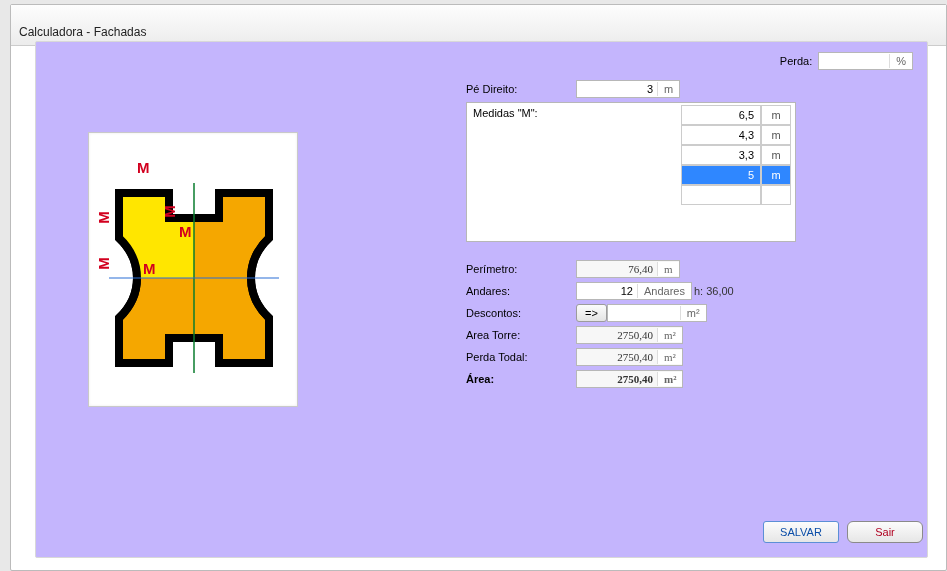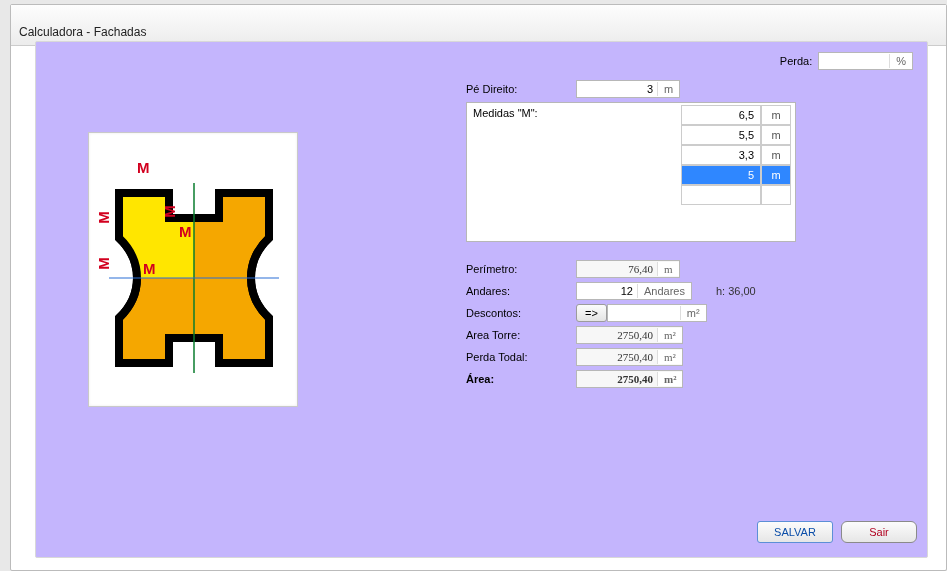--- a/index.html
+++ b/index.html
@@ -140,37 +140,37 @@
       border: 1px solid #9c9c9c;
       background: linear-gradient(#fcfcfc,#e4e4e4);
       border-radius: 3px;
       height: 18px;
       padding: 0 8px;
       font-size: 11px;
       cursor: pointer;
     }
     .bottom-btns {
       position: absolute;
-      bottom: 14px; right: 10px;
+      bottom: 14px; right: 4px;
       display: flex;
       gap: 8px;
     }
     .win-btn {
       min-width: 76px;
       height: 22px;
       border: 1px solid #8a8a8a;
       border-radius: 3px;
       background: linear-gradient(#fcfcfc,#e6e6e6);
       font-size: 11px;
       cursor: pointer;
     }
     .win-btn.primary { color: #0a4da8; border-color: #5c8fd6; }
     .win-btn.danger { color: #b00020; border-radius: 6px; }
     .bold { font-weight: bold; }
-    .andares-extra { margin-left: 24px; color: #333; }
+    .andares-extra { margin-left: 2px; color: #333; }
   </style>
 </head>
 <body>
 
 <div class="outer">
   <div class="titlebar">Calculadora - Fachadas</div>
 
   <div class="workarea">
 
     <div class="perda-row">
@@ -221,21 +221,21 @@
       </div>
 
       <div class="medidas-box">
         <div class="medidas-label">Medidas "M":</div>
         <div class="medidas-table">
           <div class="trow">
             <div class="cell cval">6,5</div>
             <div class="cell cunit">m</div>
           </div>
           <div class="trow">
-            <div class="cell cval">5,5</div>
+            <div class="cell cval">4,3</div>
             <div class="cell cunit">m</div>
           </div>
           <div class="trow">
             <div class="cell cval">3,3</div>
             <div class="cell cunit">m</div>
           </div>
           <div class="trow selected">
             <div class="cell cval">5</div>
             <div class="cell cunit">m</div>
           </div>

